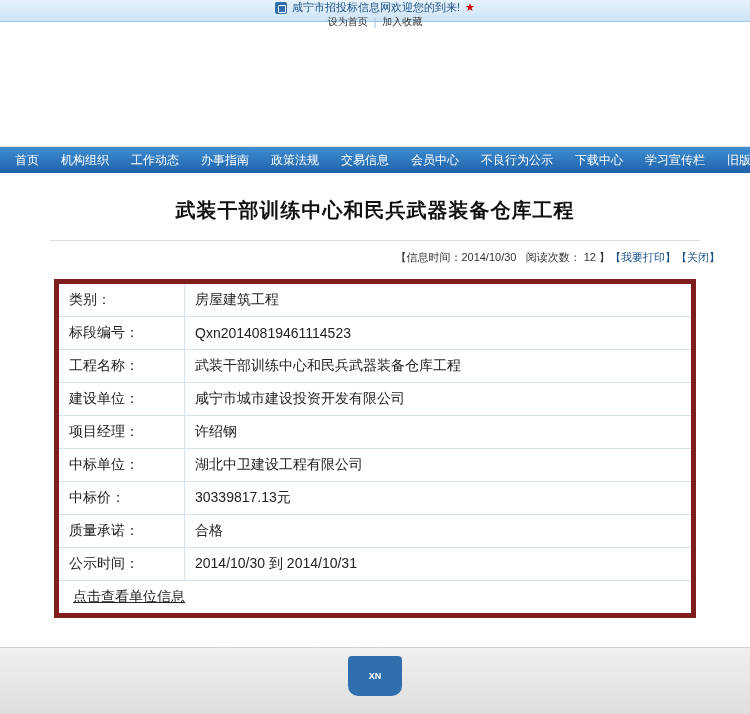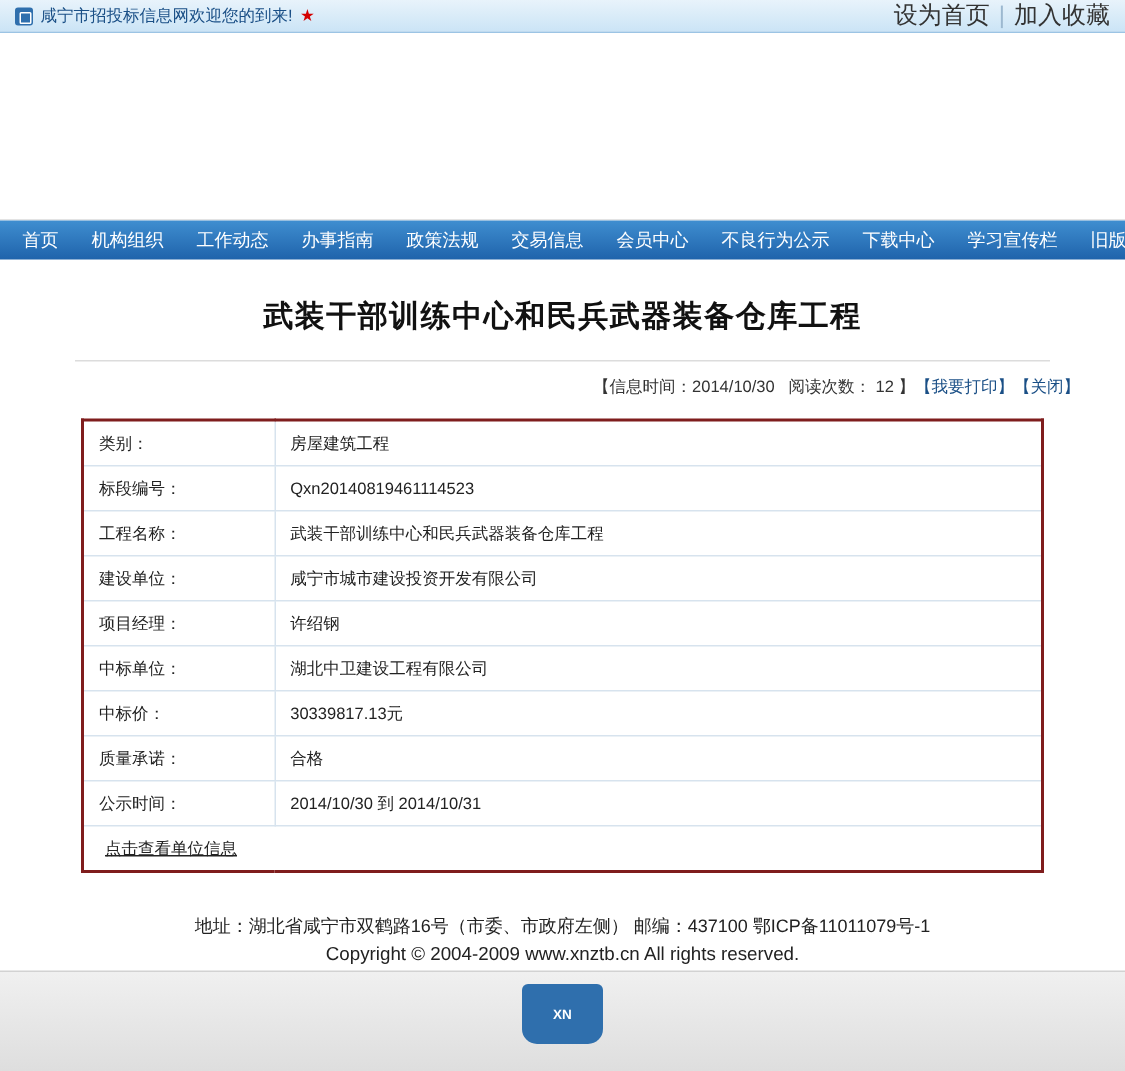--- a/index.html
+++ b/index.html
@@ -22,32 +22,33 @@
   
   .topbar {
     height: 22px;
     background: linear-gradient(to bottom, #e8f3fb, #cbe4f6);
     border-bottom: 1px solid #9cc4e4;
     display: flex;
     align-items: center;
     padding: 0 10px;
     font-size: 11px;
     color: #1a4f86;
+    flex-direction: column;
   }
   .topbar .left {
     display: flex;
     align-items: center;
     gap: 5px;
     flex: 1;
   }
   .topbar .right {
     display: flex;
     align-items: center;
     gap: 6px;
-    font-size: 16px;
+    font-size: 10px;
     color: #333;
   }
   .topbar .right .sep { color: #9cb8d0; }
   .mini-logo {
     width: 12px; height: 12px;
     background: #2f6fad;
     border-radius: 2px;
     position: relative;
     display: inline-block;
   }
@@ -118,22 +119,22 @@
     padding: 9px 0 14px 0;
   }
   .meta .link { color: #1a4f86; cursor: pointer; }
 
   .table-wrap {
     margin: 0 24px;
   }
   table.info {
     width: 100%;
     border-collapse: collapse;
-    border: 2px solid #7f1d1d;
-    font-size: 11px;
+    border: 5px solid #7f1d1d;
+    font-size: 14px;
   }
   table.info td {
     border: 1px solid #d7e3ee;
     padding: 7px 10px;
     height: 22px;
     color: #222;
   }
   table.info td.label {
     width: 128px;
     color: #222;

